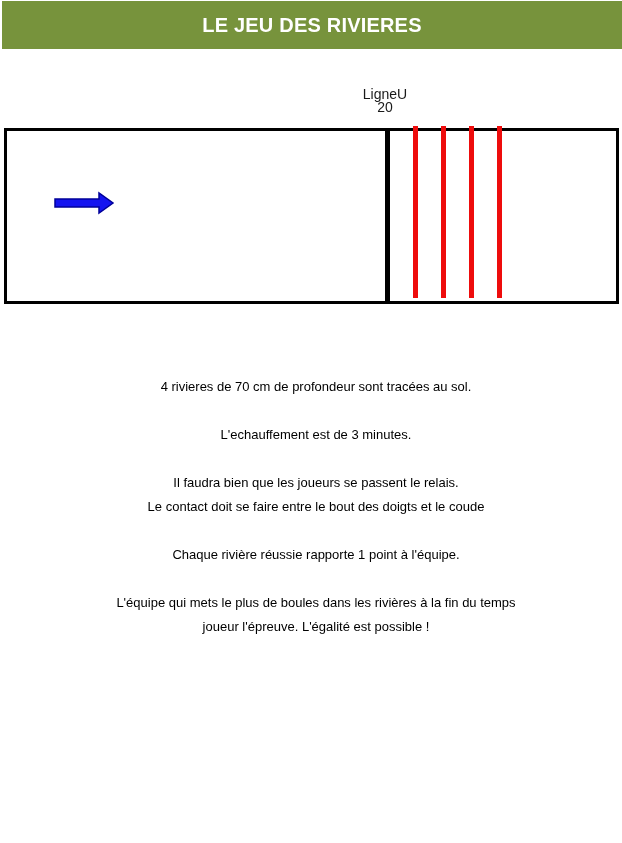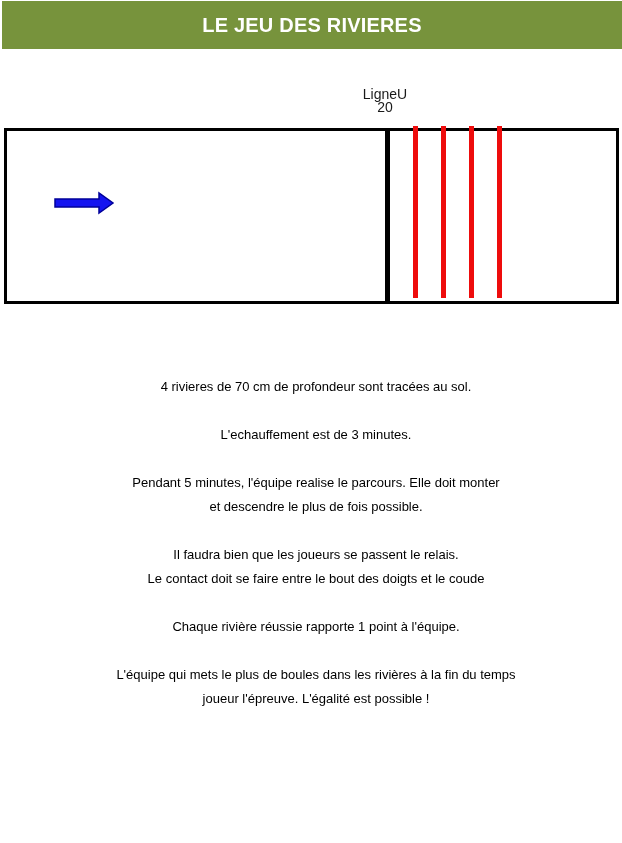--- a/index.html
+++ b/index.html
@@ -85,24 +85,20 @@
   <div class="river r4"></div>
 
   <div class="text-block">
     <p>
       <span class="tline">4 rivieres de 70 cm de profondeur sont tracées au sol.</span>
     </p>
     <p>
       <span class="tline">L'echauffement est de 3 minutes.</span>
     </p>
     <p>
-      <span class="tline" style="display:block">Pendant 5 minutes, l'équipe realise le parcours. Elle doit monter</span>
-      <span class="tline" style="display:block">et descendre le plus de fois possible.</span>
-    </p>
-    <p>
       <span class="tline" style="display:block">Il faudra bien que les joueurs se passent le relais.</span>
       <span class="tline" style="display:block">Le contact doit se faire entre le bout des doigts et le coude</span>
     </p>
     <p>
       <span class="tline">Chaque rivière réussie rapporte 1 point à l'équipe.</span>
     </p>
     <p class="big-gap">
       <span class="tline" style="display:block">L'équipe qui mets le plus de boules dans les rivières à la fin du temps</span>
       <span class="tline" style="display:block">joueur l'épreuve. L'égalité est possible !</span>
     </p>

